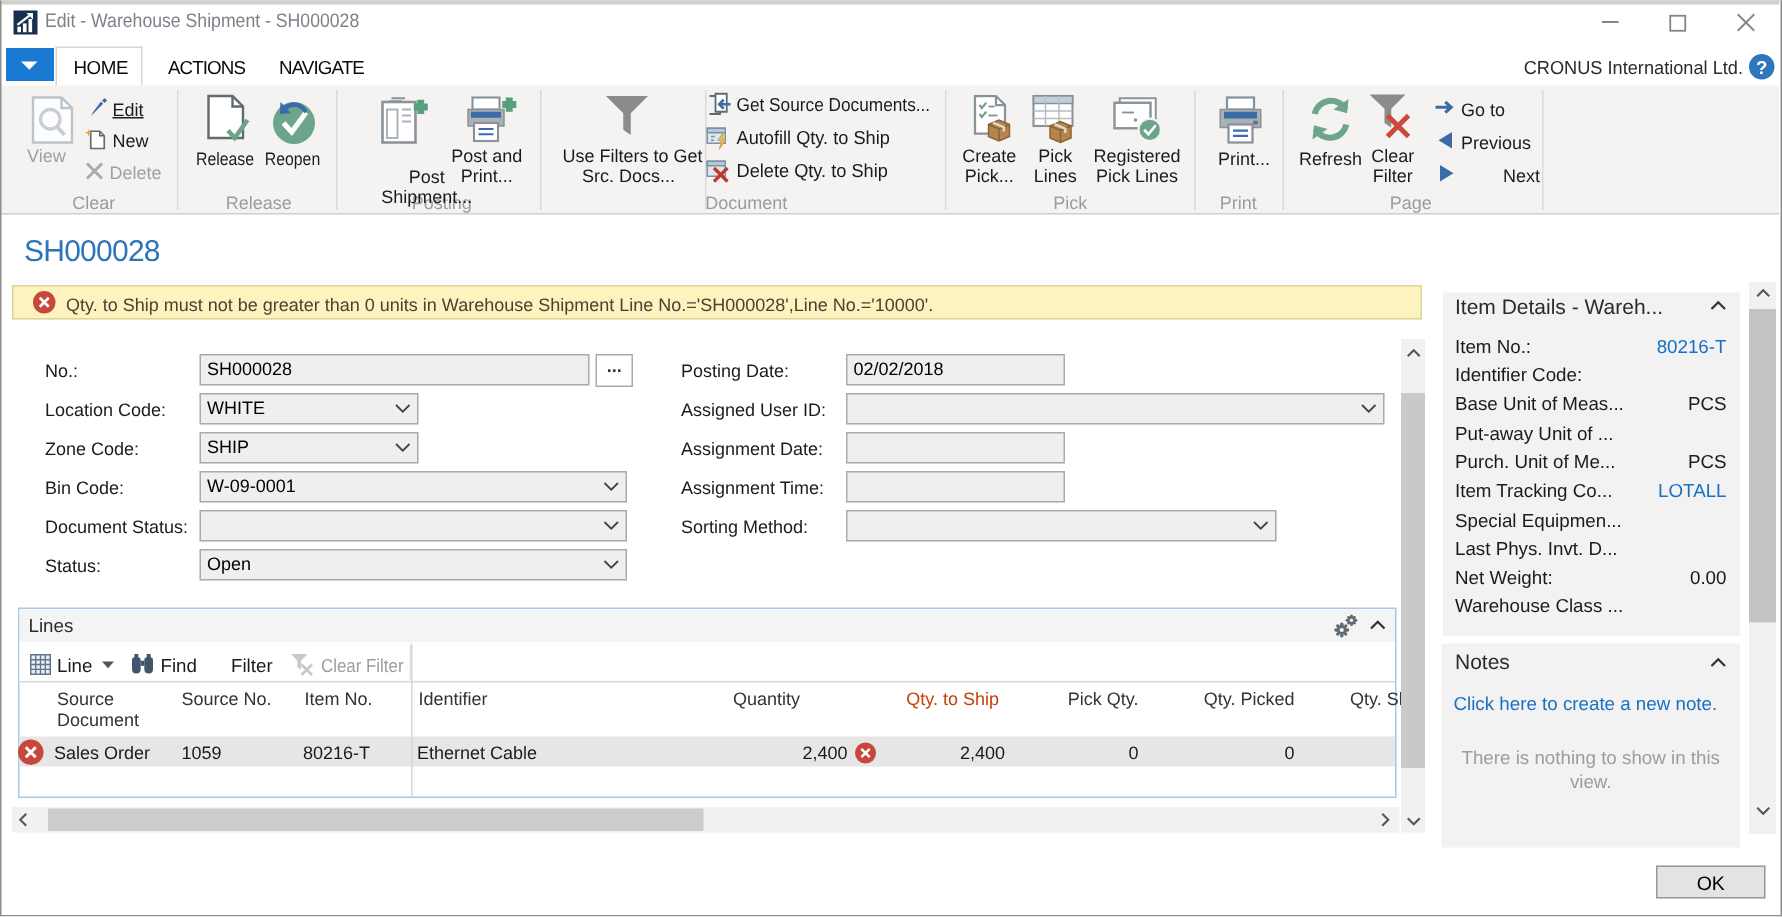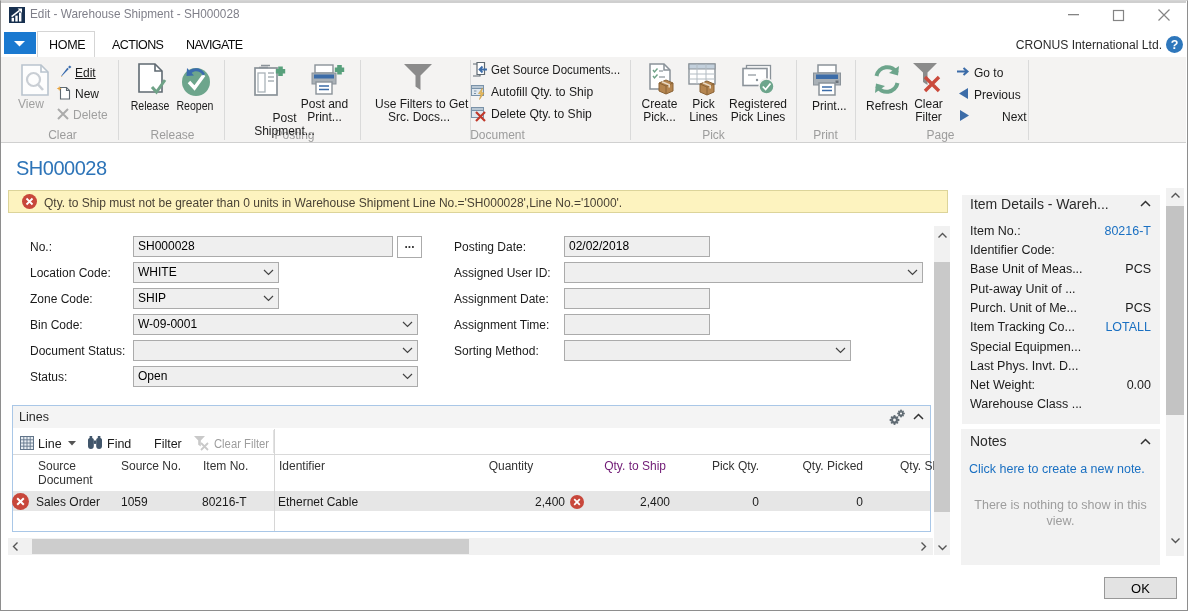--- a/index.html
+++ b/index.html
@@ -333,21 +333,21 @@
   <path d="M7 7 L14 14 M14 7 L7 14" stroke="#c9c9c9" stroke-width="1.8"></path>
 </svg>
 <div class="tx" style="left:214px;top:437px;font-size:12.5px;color:#9d9d9d;transform:scaleX(0.9);transform-origin:0 0;">Clear Filter</div>
 
 <div class="tx" style="left:38px;top:459px;color:#333;">Source</div>
 <div class="tx" style="left:38px;top:473px;color:#333;">Document</div>
 <div class="tx" style="left:121px;top:459px;color:#333;">Source No.</div>
 <div class="tx" style="left:203px;top:459px;color:#333;">Item No.</div>
 <div class="tx" style="left:279px;top:459px;color:#333;">Identifier</div>
 <div class="tx" style="left:461px;top:459px;width:100px;text-align:center;color:#333;">Quantity</div>
-<div class="tx" style="left:566px;top:459px;width:100px;text-align:right;color:#701a75;">Qty. to Ship</div>
+<div class="tx" style="left:566px;top:459px;width:100px;text-align:right;color:#c2410c;">Qty. to Ship</div>
 <div class="tx" style="left:659px;top:459px;width:100px;text-align:right;color:#333;">Pick Qty.</div>
 <div class="tx" style="left:763px;top:459px;width:100px;text-align:right;color:#333;">Qty. Picked</div>
 <div class="tx" style="left:900px;top:459px;width:34px;overflow:hidden;color:#333;">Qty. Shi</div>
 
 <div class="ab" style="left:13px;top:491px;width:917px;height:20px;background:#e6e6e6;"></div>
 <svg style="left:12px;top:493px" width="17" height="17">
   <circle cx="8.5" cy="8.5" r="8.5" fill="#c8473b"></circle>
   <path d="M5.2 5.2 L11.8 11.8 M11.8 5.2 L5.2 11.8" stroke="#fff" stroke-width="2"></path>
 </svg>
 <div class="tx" style="left:36px;top:495px;">Sales Order</div>

